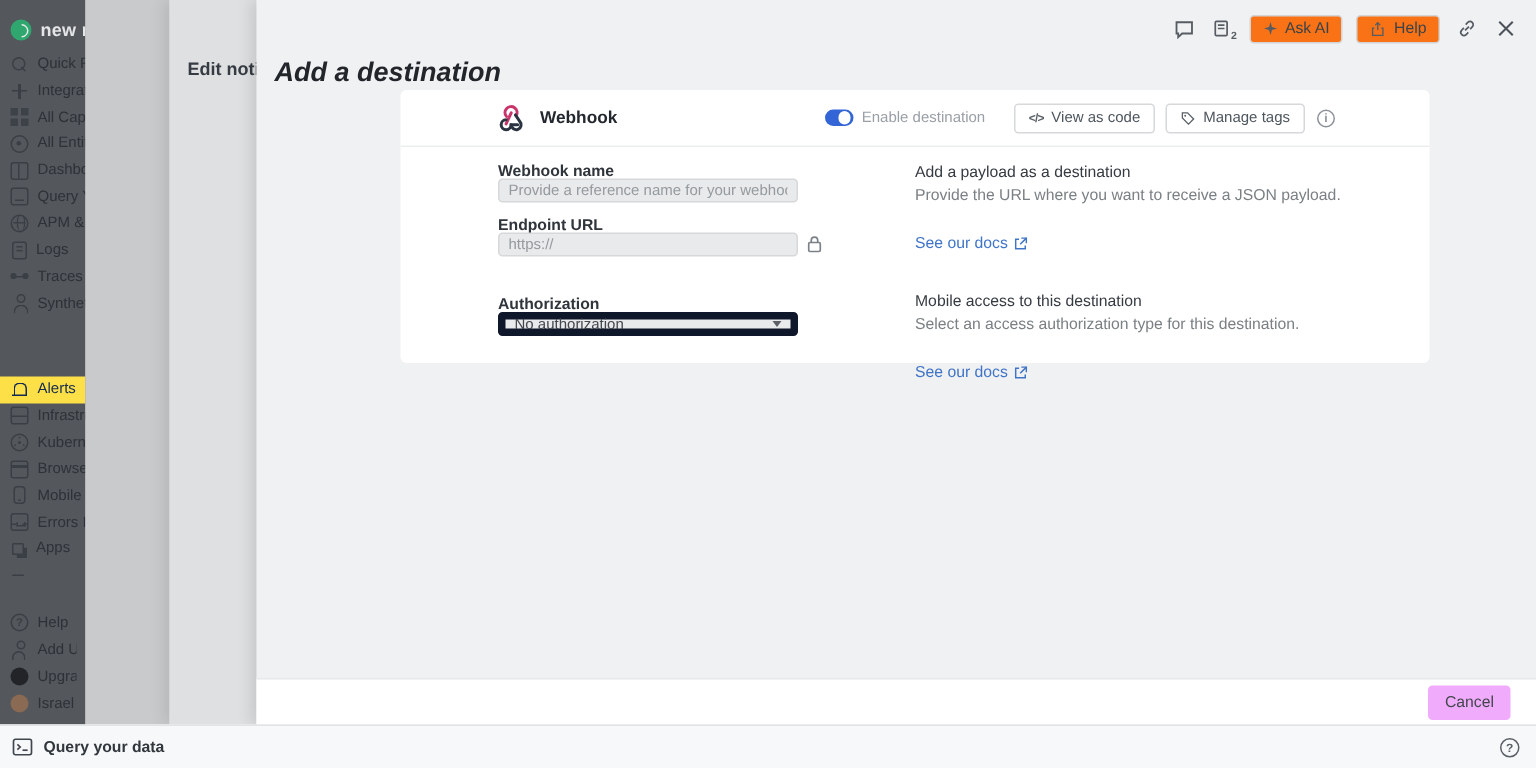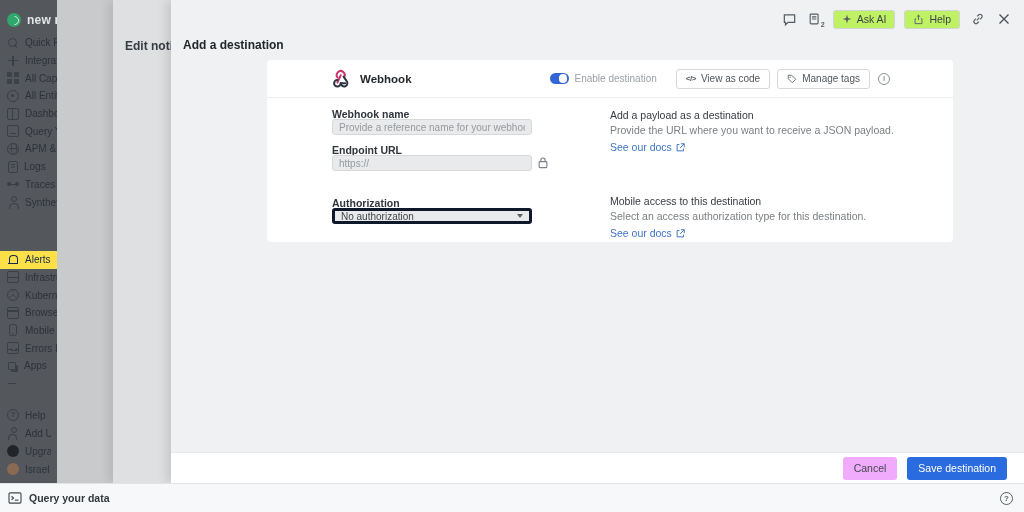--- a/index.html
+++ b/index.html
@@ -66,53 +66,53 @@
   .ic-upgrade { background:#222428; border-radius:50%; }
   .ic-avatar { background:#8a6a52; border-radius:50%; }
 
   
   .scrim { position:absolute; left:57px; top:0; width:56px; height:483px; background:#c9cacc; }
   .panel-edit { position:absolute; left:113px; top:0; width:58px; height:483px; background:#dfe0e2; box-shadow:-4px 0 10px rgba(0,0,0,.10); overflow:hidden; }
   .panel-edit-title { position:absolute; left:12px; top:39px; font-size:12px; font-weight:bold; color:#363c43; white-space:nowrap; }
 
   
   .panel-add { position:absolute; left:171px; top:0; width:853px; height:483px; background:#f0f1f2; box-shadow:-4px 0 10px rgba(0,0,0,.12); }
-  .panel-title { position:absolute; left:12px; top:38px; font-size:12px; font-weight:bold; color:#22262b; }
+  .panel-title { position:absolute; left:12px; top:38px; font-size:18px; font-weight:bold; color:#22262b;font-style:italic; }
 
   .topbar { position:absolute; top:9px; right:12px; display:flex; align-items:center; gap:9px; height:20px; }
   .tb-icon { width:17px; height:17px; display:flex; align-items:center; justify-content:center; color:#565c63; cursor:pointer; position:relative; }
   .tb-badge { position:absolute; right:-1px; bottom:0; font-size:7px; font-weight:bold; color:#565c63; }
-  .tb-btn { display:flex; align-items:center; gap:5px; height:19px; padding:0 8px; background:#bef264; border:1px solid #d2d4d6; border-radius:3px; font-size:10.5px; color:#3c424a; cursor:pointer; }
+  .tb-btn { display:flex; align-items:center; gap:5px; height:19px; padding:0 8px; background:#f97316; border:1px solid #d2d4d6; border-radius:3px; font-size:10.5px; color:#3c424a; cursor:pointer; }
   .tb-close { font-size:13px; color:#4c5259; }
 
   
   .card { position:absolute; left:96px; top:60px; width:686px; height:182px; background:#ffffff; border-radius:4px; }
   .card-header { display:flex; align-items:center; height:38px; padding:0 63px 0 64px; border-bottom:1px solid #ebedee; }
   .provider-name { font-size:11.5px; font-weight:bold; color:#23282e; margin-left:9px; }
   .hdr-spacer { flex:1; }
   .toggle { width:19px; height:11px; border-radius:6px; background:#3365d6; position:relative; cursor:pointer; flex:none; }
   .toggle::after { content:""; position:absolute; right:1.2px; top:1.2px; width:8.6px; height:8.6px; border-radius:50%; background:#fff; }
   .toggle-label { font-size:10px; color:#9aa0a6; margin:0 12px 0 6px; white-space:nowrap; }
   .hdr-btn { display:flex; align-items:center; gap:5px; height:20px; padding:0 9px; margin-left:7px; background:#fff; border:1px solid #d6d8da; border-radius:3px; font-size:10px; color:#4e565e; cursor:pointer; white-space:nowrap; }
   .code-glyph { font-size:8px; font-weight:bold; color:#5a6066; letter-spacing:-0.5px; }
   .code-glyph::before { content:"</>"; }
   .info-circ { width:12px; height:12px; border:1.1px solid #8d9298; border-radius:50%; margin-left:8px; position:relative; cursor:pointer; flex:none; }
   .info-circ::after { content:"i"; position:absolute; left:0; right:0; top:0; text-align:center; font-size:8px; line-height:10px; color:#8d9298; font-weight:bold; }
 
   .fld-label { position:absolute; left:65px; font-size:10.5px; font-weight:bold; color:#30353b; }
   .fld-input { position:absolute; left:65px; width:200px; height:16px; background:#e9eaeb; border:1px solid #d6d8d9; border-radius:3px; font-family:"Liberation Sans",sans-serif; font-size:10px; color:#42474d; padding:0 6px; outline:none; }
   .fld-input::placeholder { color:#959a9e; }
-  .select { position:absolute; left:65px; width:200px; height:16px; background:#e9eaeb; border:3px solid #0f172a; border-radius:3px; display:flex; align-items:center; justify-content:space-between; padding:0 6px; font-size:10px; color:#42474d; cursor:pointer; }
+  .select { position:absolute; left:65px; width:200px; height:16px; background:#e9eaeb; border:5px solid #0f172a; border-radius:3px; display:flex; align-items:center; justify-content:space-between; padding:0 6px; font-size:10px; color:#42474d; cursor:pointer; }
   .chev { width:0; height:0; border-left:3.5px solid transparent; border-right:3.5px solid transparent; border-top:4px solid #5a6066; }
   .lock { position:absolute; left:270px; top:96px; color:#7c8187; }
 
   .help-block { position:absolute; left:343px; width:330px; }
   .help-title { font-size:10.5px; color:#363b42; }
   .help-desc { font-size:10.5px; color:#7b8084; margin-top:3px; }
-  .help-link { display:inline-flex; align-items:center; gap:4px; font-size:10.5px; color:#3f74c7; margin-top:5px; cursor:pointer; }
+  .help-link { display:inline-flex; align-items:center; gap:4px; font-size:10.5px; color:#3f74c7; margin-top:20px; cursor:pointer; }
 
   
   .panel-footer { position:absolute; left:0; right:0; top:452px; height:31px; background:#ffffff; border-top:1px solid #e7e8e9; display:flex; align-items:center; justify-content:flex-end; gap:10px; padding-right:17px; }
   .btn { height:23px; padding:0 11px; border:none; border-radius:3px; font-family:"Liberation Sans",sans-serif; font-size:10.5px; cursor:pointer; }
   .btn-cancel { background:#f0abfc; color:#42474c; }
   .btn-save { background:#2a6ce0; color:#ffffff; }
 
   .bottombar { position:absolute; left:0; top:483px; width:1024px; height:29px; background:#f7f8f9; border-top:1px solid #e2e3e5; display:flex; align-items:center; }
   .bb-left { display:flex; align-items:center; gap:7px; margin-left:8px; cursor:pointer; color:#40464d; }
   .bb-label { font-size:10.5px; font-weight:bold; color:#32373d; }
@@ -344,21 +344,20 @@
               <path d="M4.5 2H1.5v8.5H10V7.5"></path>
               <path d="M6.5 1H11v4.5"></path>
               <path d="M11 1L5.5 6.5"></path>
             </svg>
         </span>
       </div>
     </div>
 
     <div class="panel-footer">
       <button class="btn btn-cancel">Cancel</button>
-      <button class="btn btn-save">Save destination</button>
     </div>
   </div>
 
   <div class="bottombar">
     <span class="bb-left">
       <svg width="14" height="12" viewBox="0 0 16 14" fill="none" stroke="currentColor" stroke-width="1.3">
           <rect x="1" y="1" width="14" height="12" rx="1.5"></rect>
           <path d="M4 5l2.2 2L4 9"></path>
           <path d="M8 9.5h4"></path>
         </svg>

